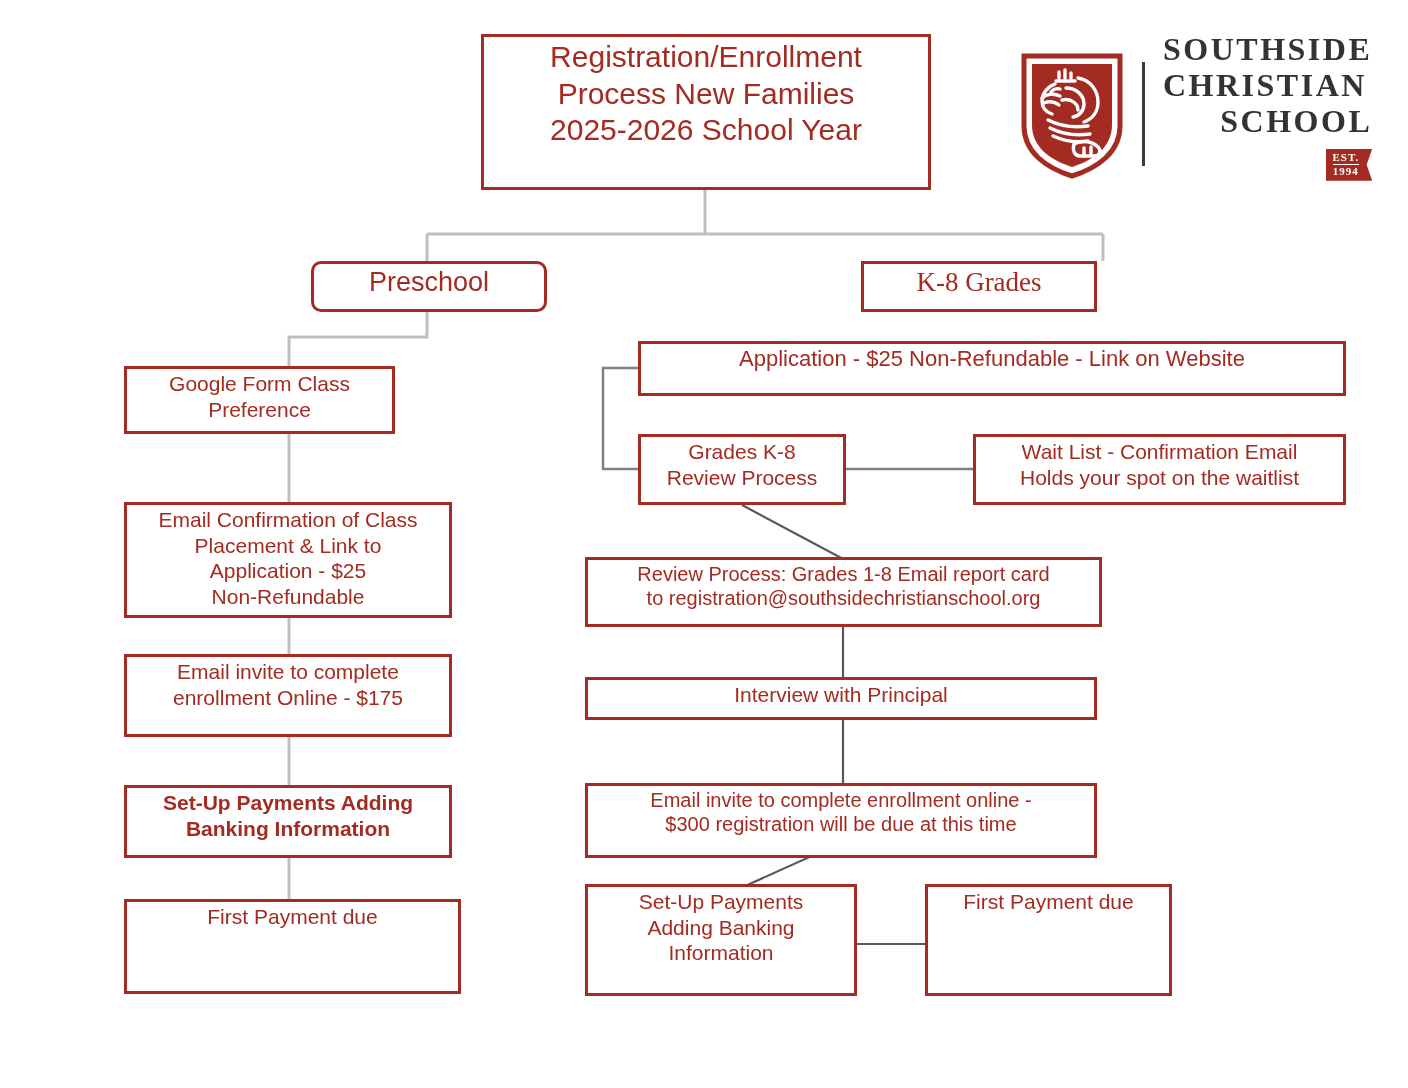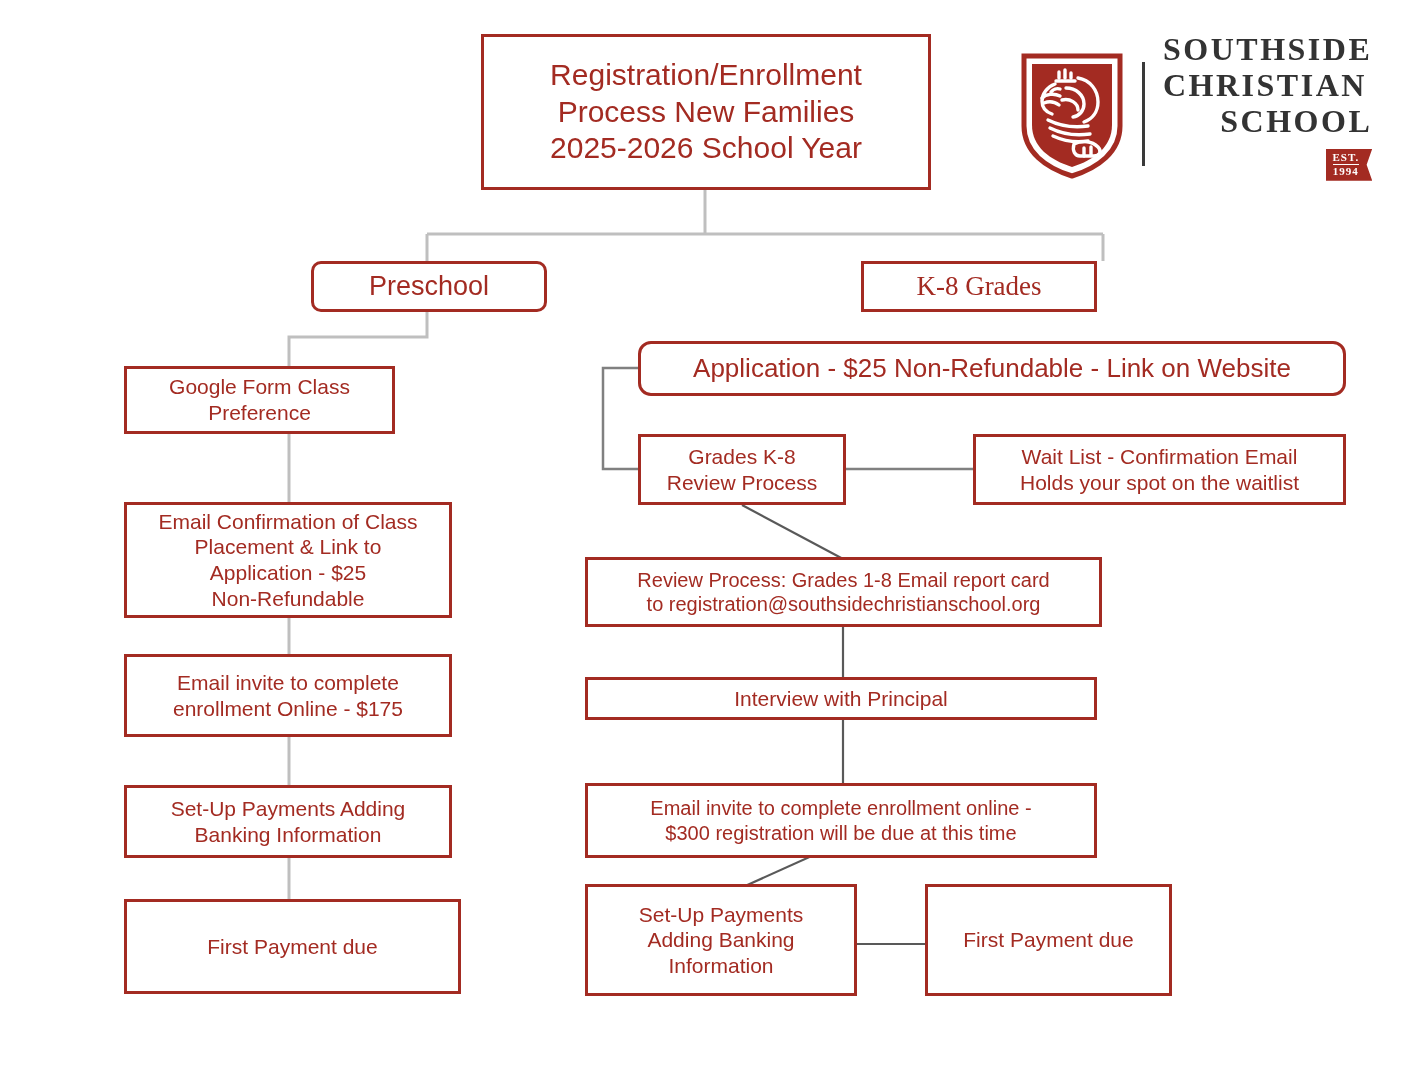--- a/index.html
+++ b/index.html
@@ -26,37 +26,36 @@
     z-index: 1;
   }
   
   .node {
     position: absolute;
     z-index: 2;
     box-sizing: border-box;
     background: #ffffff;
     border: 3px solid #A32B22;
     display: flex;
-    align-items: center;
     justify-content: center;
     text-align: center;
     color: #A32B22;
     line-height: 1.22;
     padding: 2px 8px;
   }
   .node .txt {
     display: block;
     width: 100%;
     white-space: pre-line;
   }
   .t-title   { font-size: 30px; }
   .t-branch  { font-size: 27px; }
   .t-body    { font-size: 21px; }
   .t-body-sm { font-size: 20px; }
-  .t-wide    { font-size: 26px; border-radius: 13px; }
+  .t-wide    { font-size: 22px; }
 
   
   #logo {
     position: absolute;
     left: 1018px;
     top: 44px;
     width: 360px;
     height: 140px;
     z-index: 3;
     display: flex;
@@ -213,21 +212,21 @@
 Placement &amp; Link to
 Application - $25
 Non-Refundable</span>
   </div>
 
   <div class="node t-body" style="left:124px; top:654px; width:328px; height:83px;">
     <span class="txt">Email invite to complete
 enrollment Online - $175</span>
   </div>
 
-  <div class="node t-body" style="left:124px; top:785px; width:328px; height:73px;">
+  <div class="node t-body" style="left:124px; top:785px; width:328px; height:73px;font-weight:bold;">
     <span class="txt">Set-Up Payments Adding
 Banking Information</span>
   </div>
 
   <div class="node t-body" style="left:124px; top:899px; width:337px; height:95px;">
     <span class="txt">First Payment due</span>
   </div>
 
   <div class="node t-wide" style="left:638px; top:341px; width:708px; height:55px;">
     <span class="txt">Application - $25 Non-Refundable - Link on Website</span>

